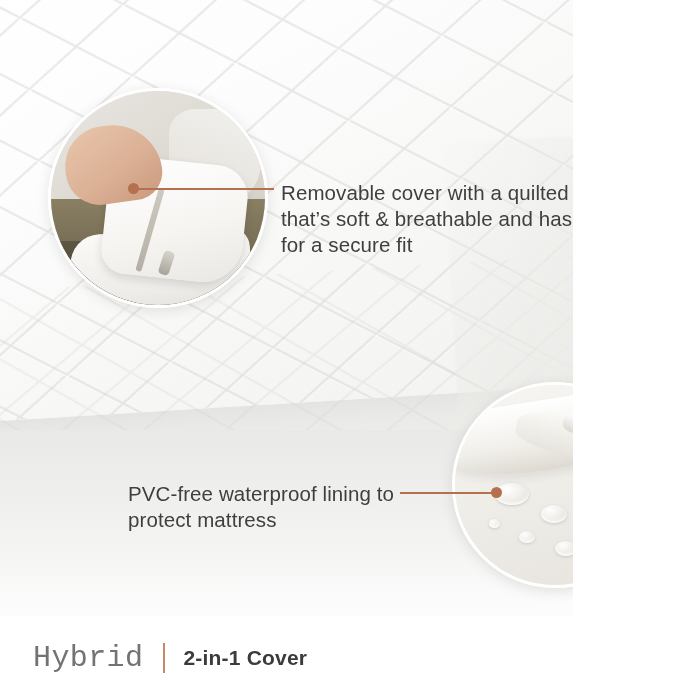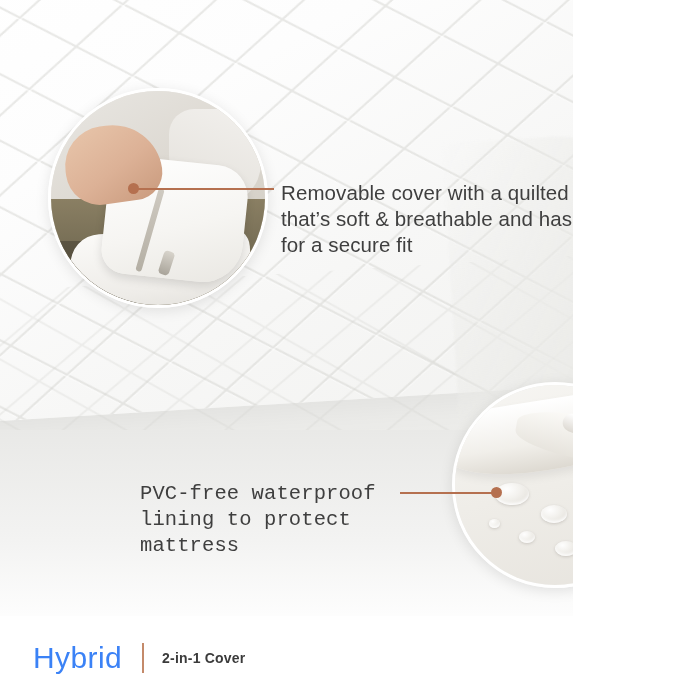--- a/index.html
+++ b/index.html
@@ -221,51 +221,51 @@
 
   
   .caption {
     position: absolute;
     color: #3f3f3f;
     font-size: 20.5px;
     line-height: 26px;
     letter-spacing: 0.1px;
   }
   #caption-cover { left: 281px; top: 180px; width: 400px; }
-  #caption-lining { left: 140px; top: 481px; width: 310px; font-family: Liberation Mono, monospace; }
+  #caption-lining { left: 128px; top: 481px; width: 310px; }
 
   
   .footer {
     position: absolute;
     left: 0; bottom: 0;
     width: 700px; height: 84px;
     background: #ffffff;
     display: flex;
     align-items: center;
   }
   .footer-inner {
     display: flex;
     align-items: center;
     margin-left: 33px;
   }
   .brand {
-    font-family: Liberation Sans, sans-serif;
+    font-family: Liberation Mono, monospace;
     font-size: 30px;
-    color: #3b82f6;
+    color: #737373;
     letter-spacing: 0.4px;
     font-weight: 400;
   }
   .divider {
     width: 2px;
     height: 30px;
     background: #c48a6a;
     margin: 0 18px 0 20px;
   }
   .subtitle {
-    font-size: 14px;
+    font-size: 21px;
     color: #3b3b3b;
     font-weight: bold;
     letter-spacing: 0.2px;
   }
 </style>
 </head>
 <body>
 
 <div id="page">
 

